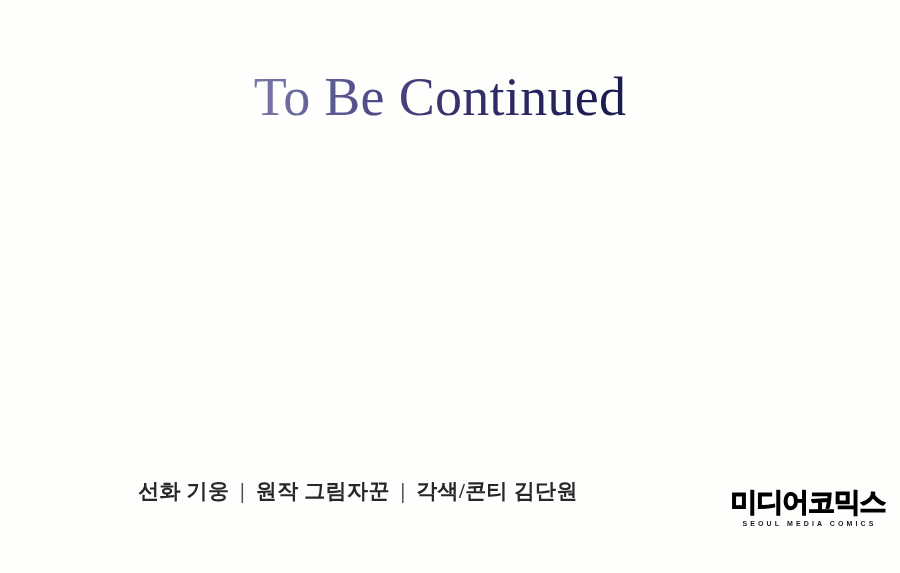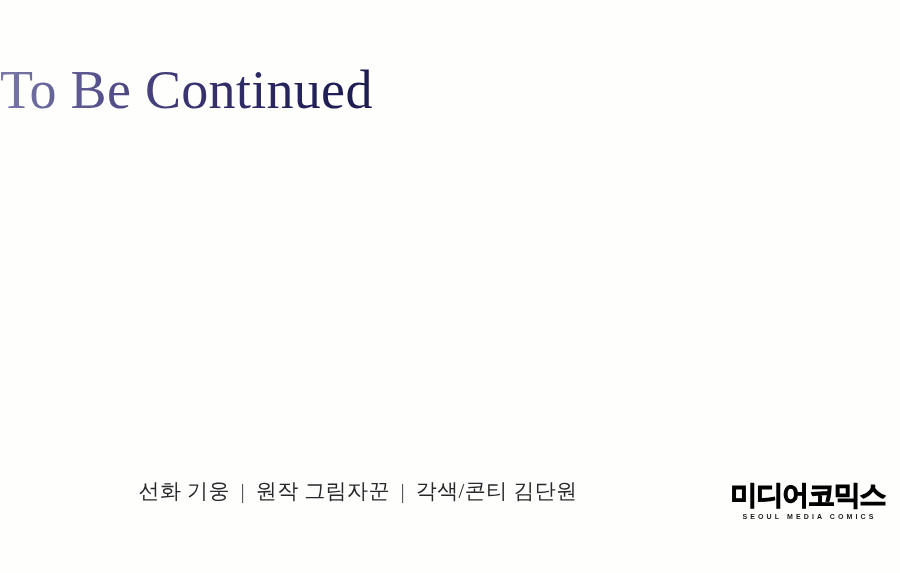--- a/index.html
+++ b/index.html
@@ -18,23 +18,23 @@
     position: relative;
     width: 900px;
     height: 573px;
     background: #fefefd;
   }
 
   
   .title-area {
     position: absolute;
     left: 0;
-    top: 62px;
+    top: 69px;
     width: 880px;
-    text-align: left;
+    text-align: center;
   }
 
   .title-text {
     display: inline-block;
     font-family: "Liberation Serif", "DejaVu Serif", serif;
     font-size: 54px;
     font-weight: 400;
     letter-spacing: 0.3px;
     line-height: 1.05;
     white-space: nowrap;
@@ -58,21 +58,21 @@
     position: absolute;
     left: 0;
     top: 474px;
     width: 716px;
     text-align: center;
   }
 
   .credit-line {
     font-family: "Liberation Serif", "DejaVu Serif", serif;
     font-size: 21px;
-    font-weight: 400;
+    font-weight: 700;
     color: #27272b;
     line-height: 1.62;
     white-space: nowrap;
     letter-spacing: 0.4px;
   }
 
   .credit-line .sep {
     display: inline-block;
     padding: 0 5px;
     color: #4a4a50;
@@ -101,21 +101,21 @@
     -webkit-text-stroke: 0.9px #000;
   }
 
   .logo-main {
     font-family: "Liberation Sans", "DejaVu Sans", sans-serif;
     font-size: 27px;
     font-weight: 700;
     color: #000000;
     letter-spacing: -1.2px;
     line-height: 1.08;
-    margin-top: 7px;
+    margin-top: 14px;
     -webkit-text-stroke: 1.1px #000;
   }
 
   .logo-sub {
     font-family: "Liberation Sans", "DejaVu Sans", sans-serif;
     font-size: 7px;
     font-weight: 700;
     color: #1a1a1a;
     letter-spacing: 3.1px;
     margin-top: 3px;

